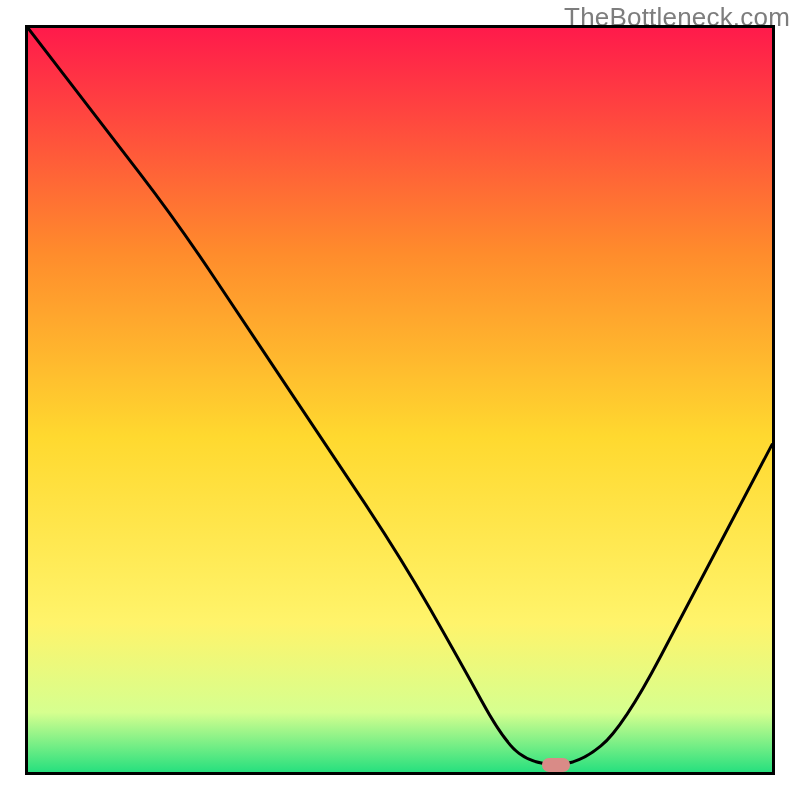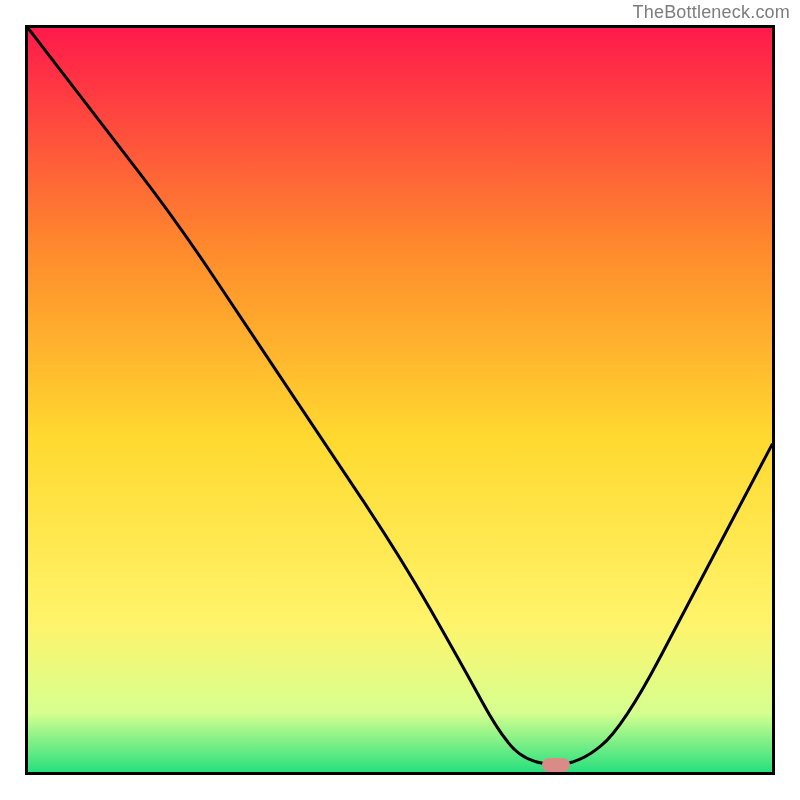--- a/index.html
+++ b/index.html
@@ -14,21 +14,21 @@
   .canvas {
     position: relative;
     width: 800px;
     height: 800px;
   }
   .watermark {
     position: absolute;
     top: 2px;
     right: 10px;
     color: #7d7d7d;
-    font-size: 18px;
+    font-size: 26px;
     font-weight: 500;
     letter-spacing: 0.2px;
   }
   .plot {
     position: absolute;
     left: 25px;
     top: 25px;
     width: 750px;
     height: 750px;
     border: 3px solid #000;

